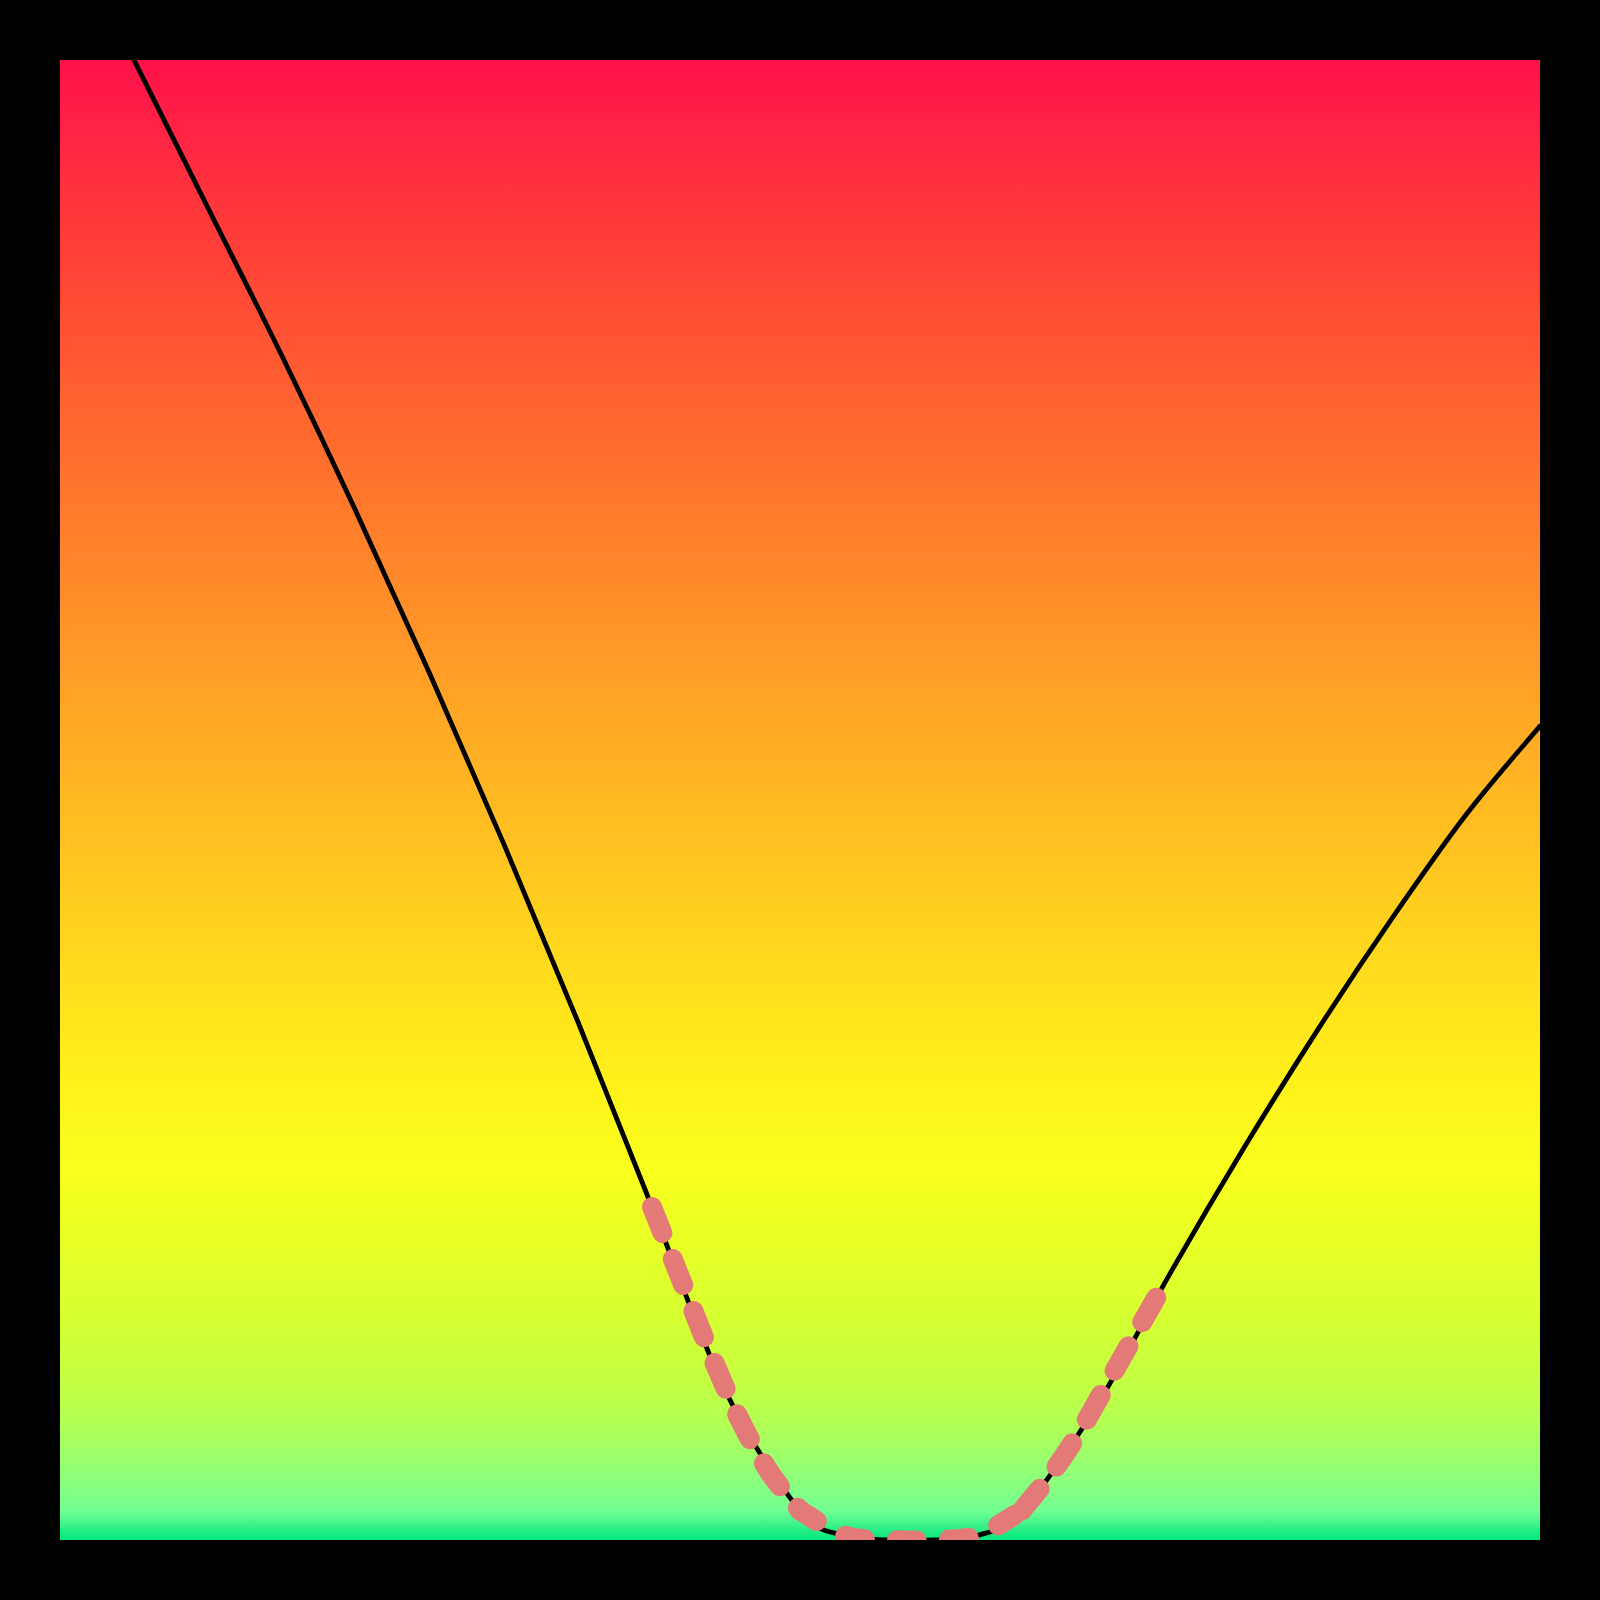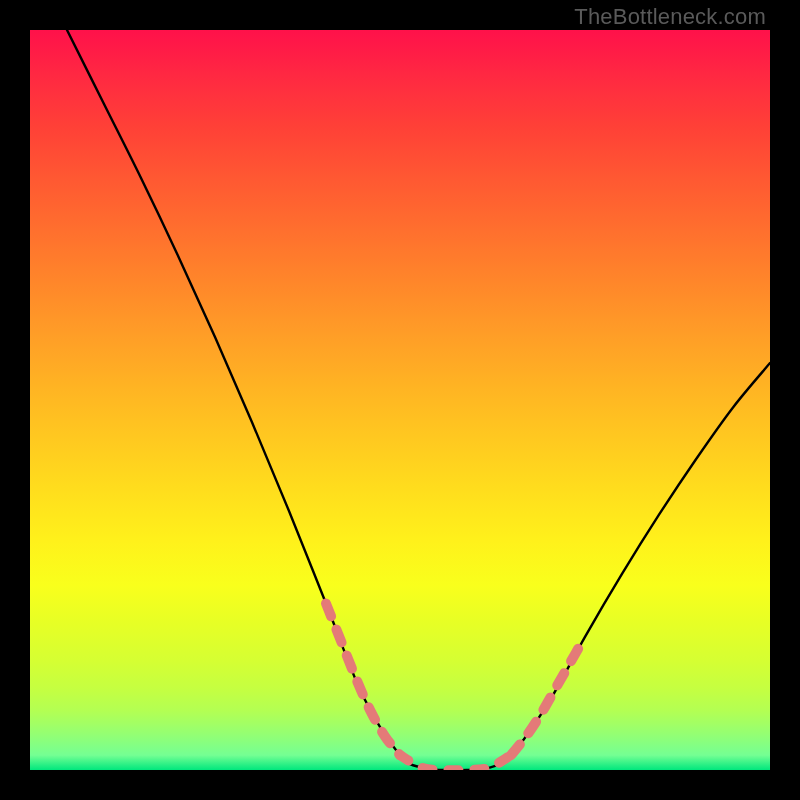--- a/index.html
+++ b/index.html
@@ -75,14 +75,13 @@
           <path d="M 296 573.5 C 298.4666666666667 579.6666666666666, 305.8666666666667 598.1666666666666, 310.8 610.5 C 315.73333333333335 622.8333333333334, 320.6666666666667 635.7833333333333, 325.6 647.5 C 330.53333333333336 659.2166666666667, 335.4666666666667 670.9333333333333, 340.40000000000003 680.8 C 345.33333333333337 690.6666666666666, 350.26666666666665 699.3000000000001, 355.2 706.7 C 360.1333333333333 714.1, 367.5333333333333 722.1166666666667, 370 725.2" fill="none" stroke="#e47a78" stroke-width="10" stroke-linecap="round" stroke-dasharray="14,14"></path>
         </g>
       <g id="hlRight">
           <path d="M 481 725.2 C 483.4666666666667 722.1166666666667, 490.8666666666667 713.4833333333333, 495.8 706.7 C 500.73333333333335 699.9166666666667, 505.66666666666663 692.5166666666667, 510.59999999999997 684.5 C 515.5333333333333 676.4833333333333, 520.4666666666667 667.2333333333333, 525.4 658.6 C 530.3333333333333 649.9666666666667, 535.2666666666667 641.3333333333334, 540.1999999999999 632.7 C 545.1333333333332 624.0666666666667, 552.5333333333333 611.1166666666667, 555 606.8" fill="none" stroke="#e47a78" stroke-width="10" stroke-linecap="round" stroke-dasharray="14,14"></path>
         </g>
       <g id="hlTrough">
           <path d="M 370 725.2 C 373.7 727.2966666666667, 384.80000000000007 735.3133333333333, 392.20000000000005 737.78 C 399.6 740.2466666666667, 407.00000000000006 739.63, 414.40000000000003 740 C 421.8 740.37, 429.2 740.37, 436.59999999999997 740 C 443.99999999999994 739.63, 451.4 740.2466666666667, 458.8 737.78 C 466.20000000000005 735.3133333333333, 477.3 727.2966666666667, 481 725.2" fill="none" stroke="#e47a78" stroke-width="10" stroke-linecap="round" stroke-dasharray="10,16"></path>
         </g>
     </svg>
   </div>
-  <div class="watermark">TheBottleneck.com</div>
 </div>
 
 </body></html>

